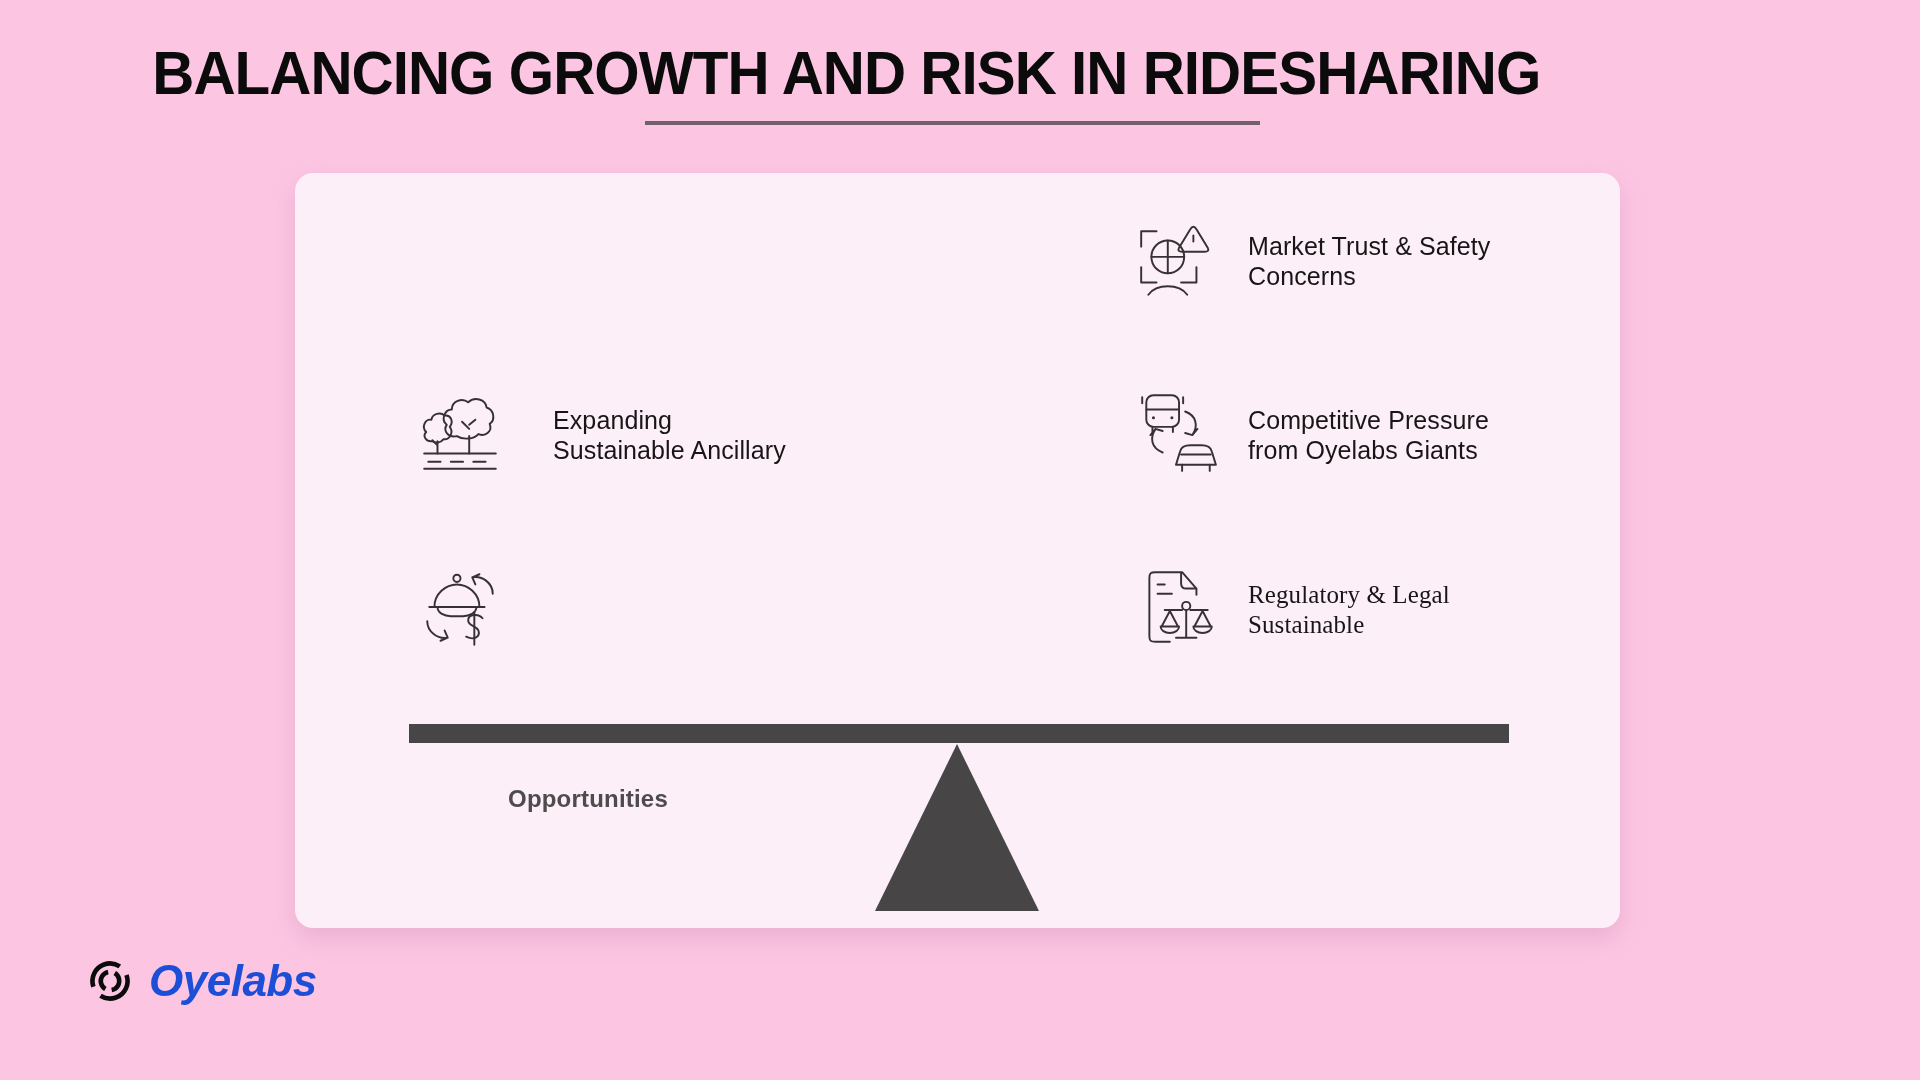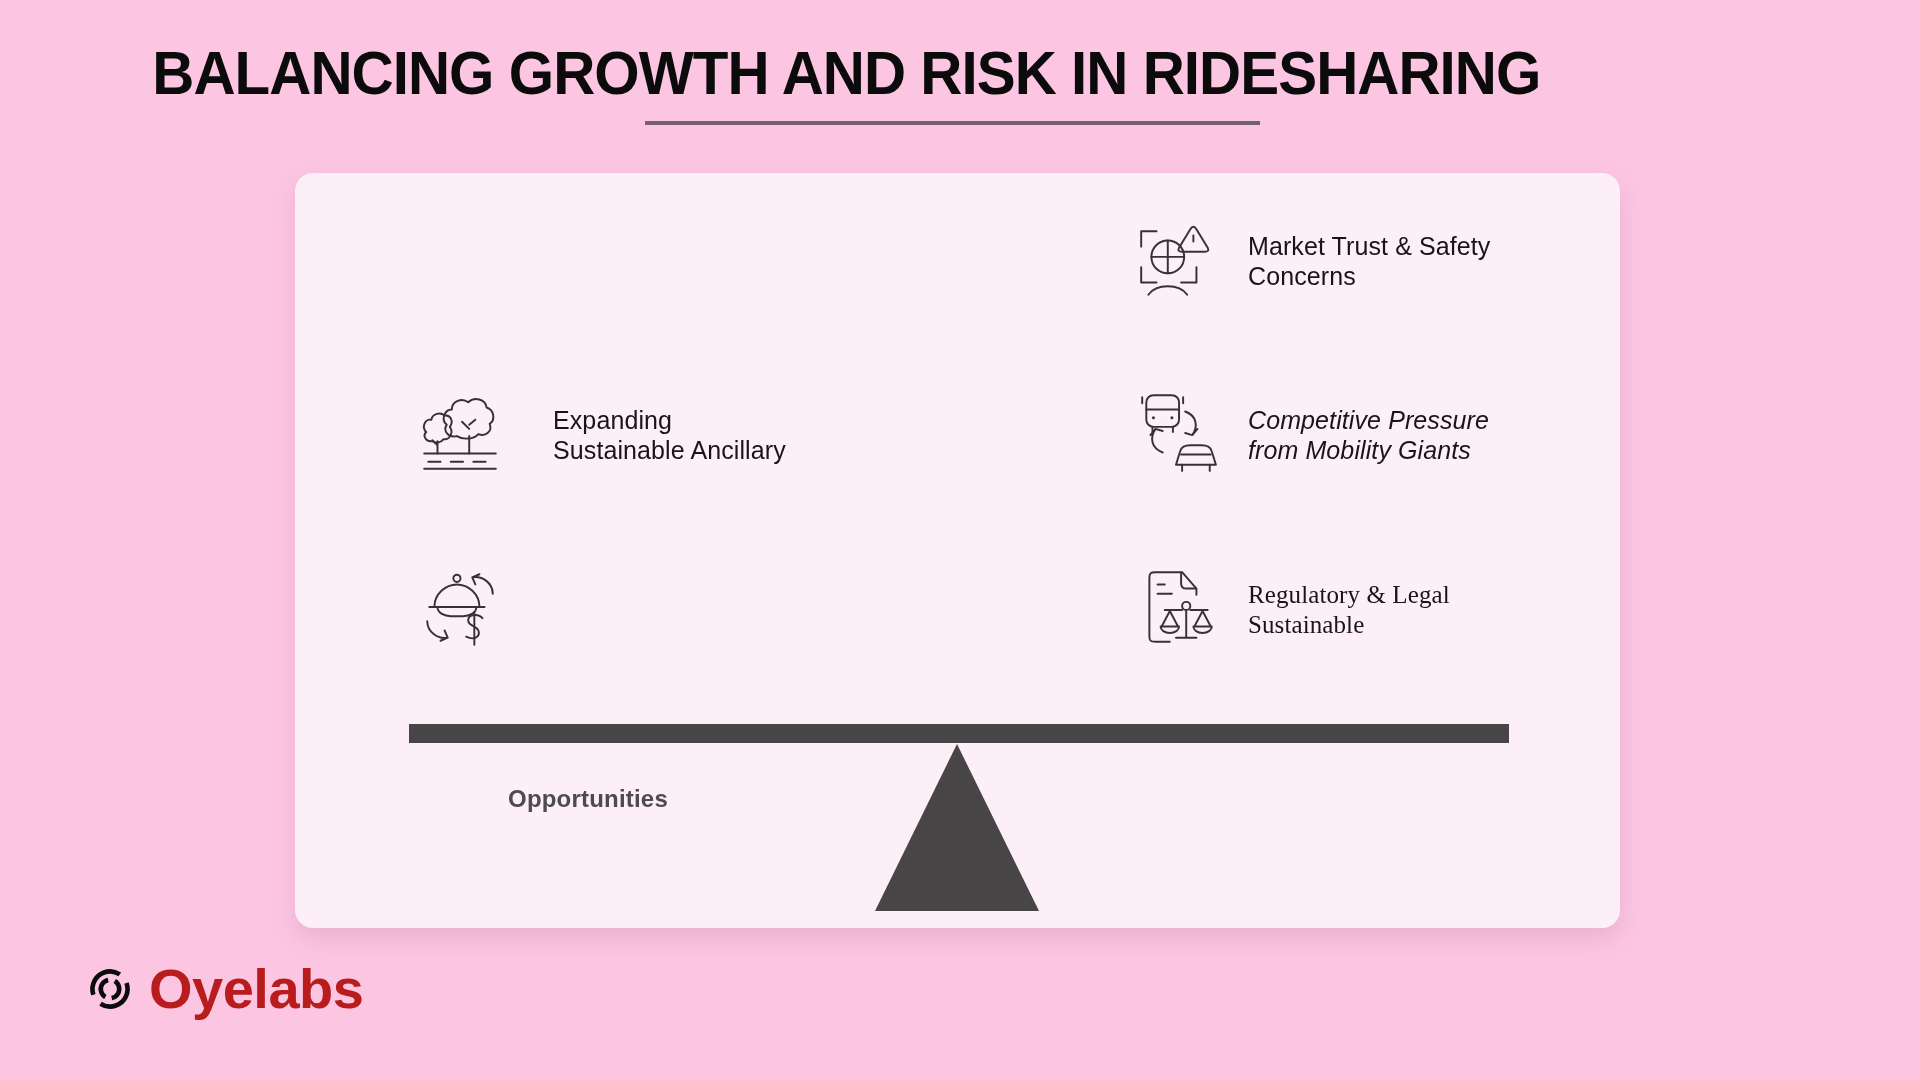--- a/index.html
+++ b/index.html
@@ -26,38 +26,38 @@
 
   
   .l-icon-1 { left:121px; top:215px; }
   .l-text-1 { left:238px; top:232px;margin-left:20px; }
   .l-icon-2 { left:121px; top:391px; }
   .l-text-2 { left:238px; top:407px; }
   
   .r-icon-0 { left:838px; top:45px; }
   .r-text-0 { left:953px; top:58px; }
   .r-icon-1 { left:838px; top:215px; }
-  .r-text-1 { left:953px; top:232px;font-style:italic; }
+  .r-text-1 { left:953px; top:232px; }
   .r-icon-2 { left:838px; top:391px; }
   .r-text-2 { left:953px; top:407px;font-family:Liberation Serif, serif; }
 
   
   .beam { position:absolute; left:114px; top:551px; width:1100px; height:19px; background:#474546; }
   .fulcrum { position:absolute; left:580px; top:571px; width:0; height:0;
              border-left:82px solid transparent; border-right:82px solid transparent;
              border-bottom:167px solid #474546; }
   .side-label { position:absolute; top:612px; width:360px; text-align:center;
                 font-size:24px; font-weight:700; color:#4d4b4c; letter-spacing:0.2px; }
   .label-left { left:113px; }
   .label-right { left:827px; }
 
   
   .brand { position:absolute; left:86px; top:956px; display:flex; align-items:center; gap:15px; }
   .brand-mark { width:48px; height:48px; }
-  .brand-name { font-size:56px; font-weight:700; color:#b91c1c; letter-spacing:-0.5px; }
+  .brand-name { font-size:44px; font-weight:700; color:#1d4ed8; letter-spacing:-0.5px;font-style:italic; }
 </style>
 </head>
 <body>
 
 <div class="stage">
 
   <div class="title-wrap">
     <h1 class="title">BALANCING GROWTH AND RISK IN RIDESHARING</h1>
   </div>
   <div class="title-underline"></div>
@@ -107,21 +107,21 @@
         <path class="ic" d="M19 38 V43 M39 38 V43"></path>
         <path class="ic" d="M51 23 C62 27 64 37 58 46 M58 46 L63 40 M58 46 L51 44"></path>
         <path class="ic" d="M29 63 C18 59 16 49 22 40 M22 40 L17 46 M22 40 L29 42"></path>
         <path class="ic" d="M42 75 L46 62 C47 58 51 56 56 56 H67 C72 56 76 58 77 62 L81 75 Z"></path>
         <path class="ic" d="M47 65 H76"></path>
         <path class="ic" d="M48 75 V81 M75 75 V81"></path>
       </svg>
     </div>
     <div class="item-text r-text-1">
       <div>Competitive Pressure</div>
-      <div>from Mobility Giants</div>
+      <div>from Oyelabs Giants</div>
     </div>
 
     <div class="item-icon l-icon-2">
       <svg viewBox="0 0 86 86">
         <circle class="ic" cx="40" cy="14" r="3.5"></circle>
         <path class="ic" d="M18 42 C18 29 29 20 40 20 C51 20 62 29 62 42"></path>
         <path class="ic" d="M13 42 H67"></path>
         <path class="ic" d="M21 42 C21 48 28 51 34 51 H46 C52 51 59 48 59 42"></path>
         <path class="ic" d="M75 29 C75 19 65 11 55 13 M55 13 L62 10 M55 13 L58 20"></path>
         <path class="ic" d="M11 56 C11 66 21 74 31 72 M31 72 L24 75 M31 72 L28 65"></path>

